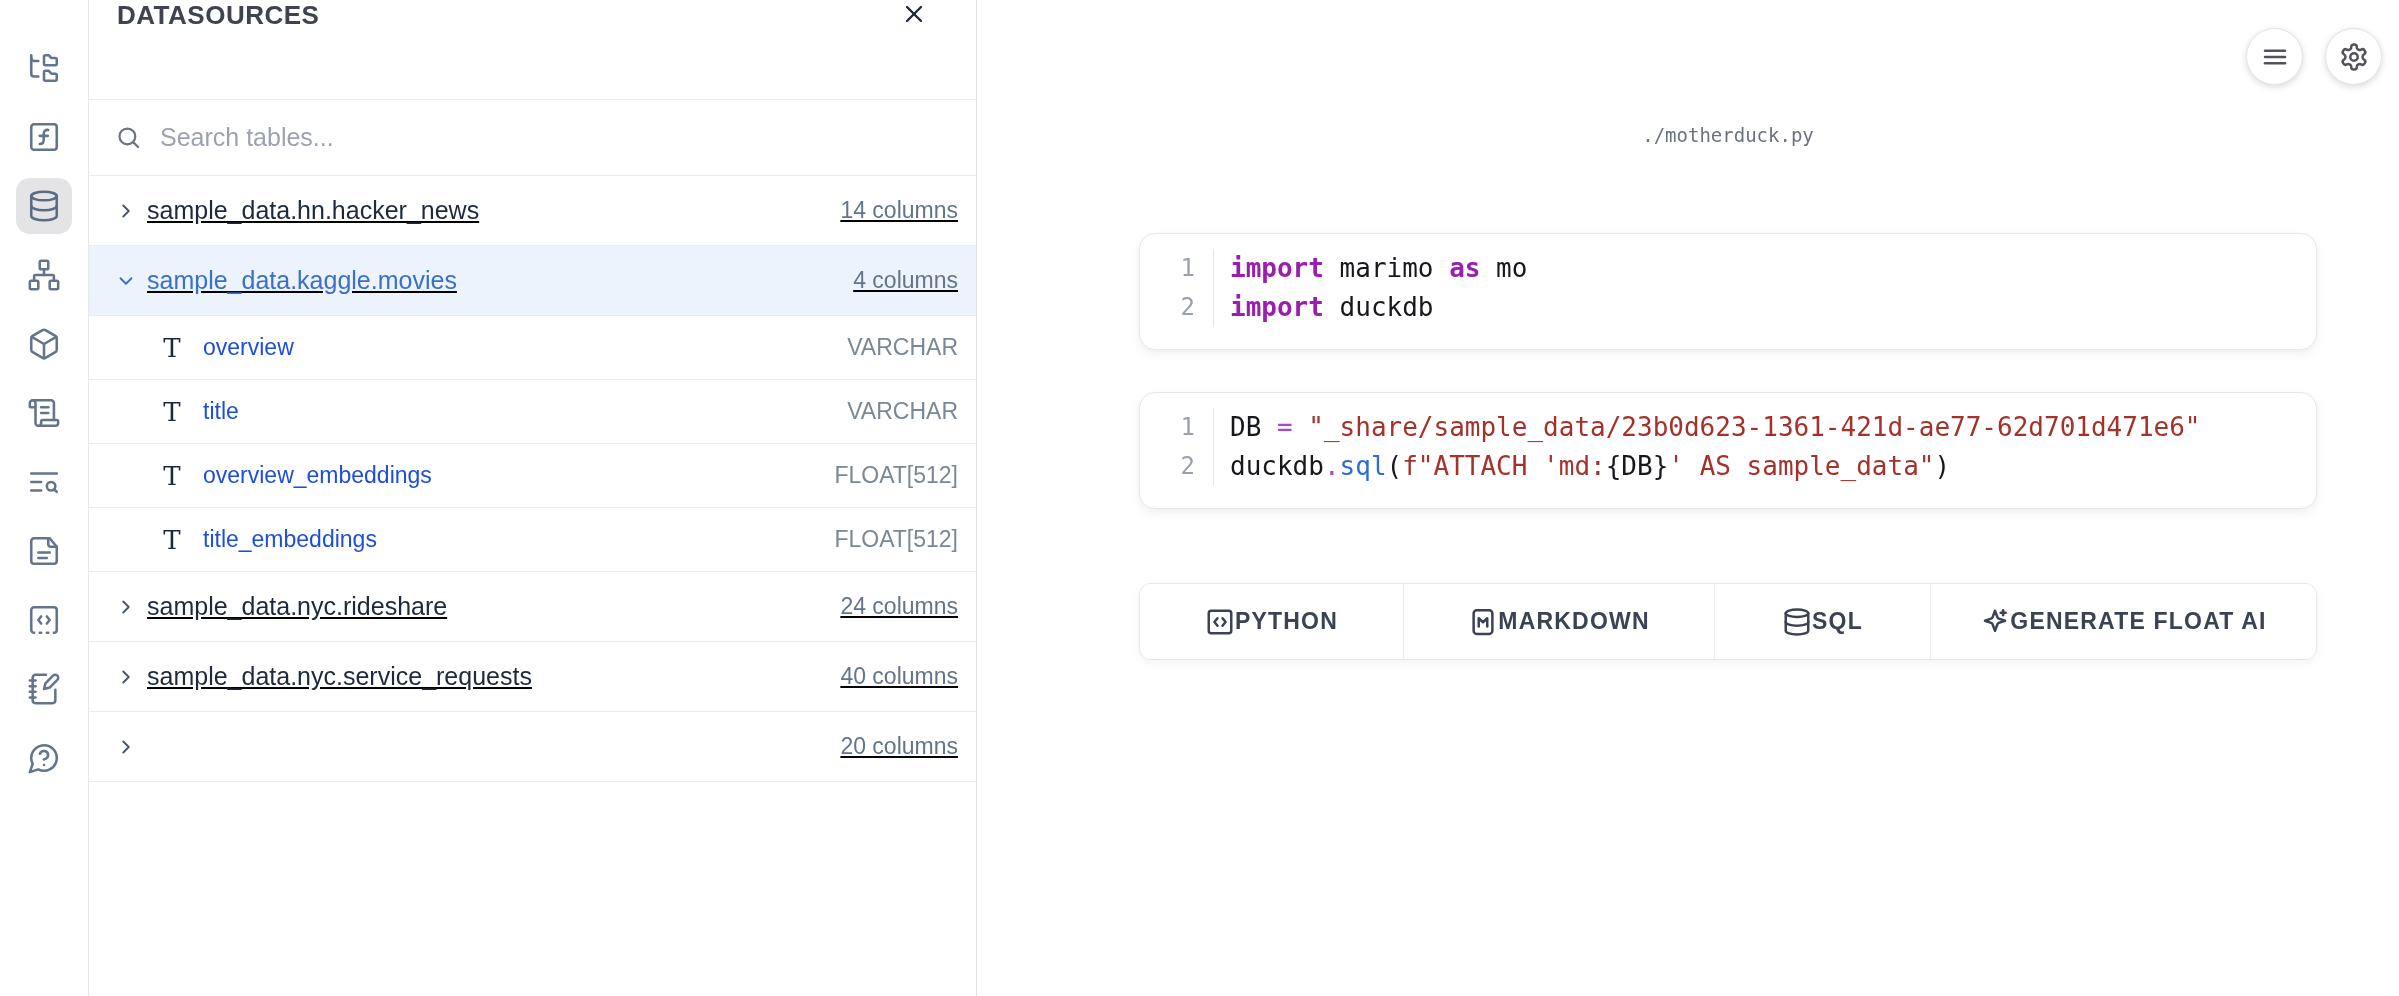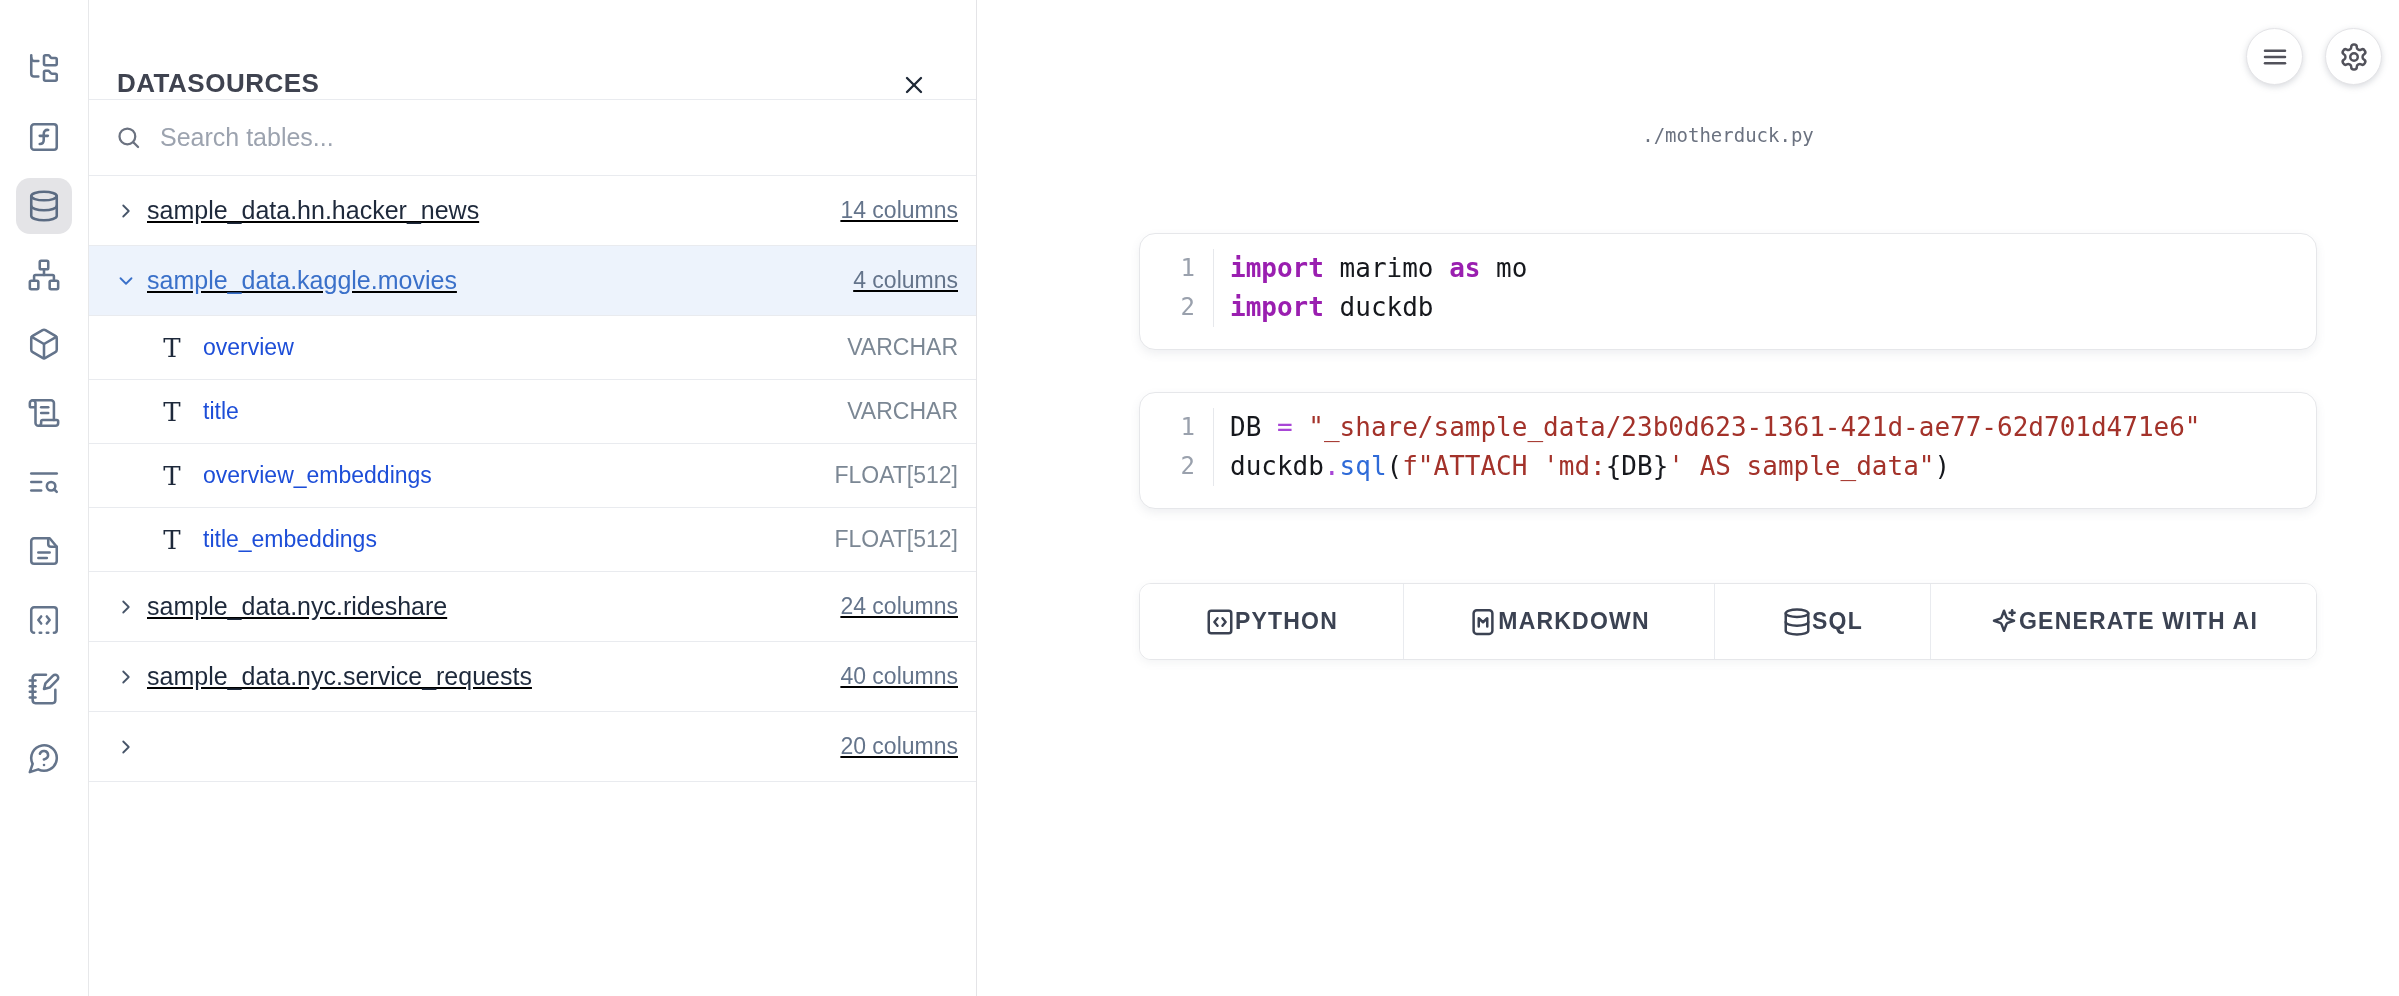--- a/index.html
+++ b/index.html
@@ -11,21 +11,21 @@
   .rail{position:absolute;left:0;top:0;bottom:0;width:89px;border-right:1px solid #e7e8ea;
         display:flex;flex-direction:column;align-items:center;padding-top:40px;gap:13px;
         box-sizing:border-box;background:#fff;z-index:3;}
   .rail-item{width:56px;height:56px;border-radius:14px;border:0;background:transparent;
         display:flex;align-items:center;justify-content:center;color:#64748b;cursor:pointer;padding:0;flex:none;}
   .rail-item.selected{background:#e4e4e7;color:#5b6b82;}
 
   
   .panel{position:absolute;left:89px;top:0;bottom:0;width:888px;border-right:1px solid #e4e4e7;
         box-sizing:border-box;background:#fff;z-index:2;}
-  .panel-header{height:100px;display:flex;align-items:flex-end;justify-content:space-between;
+  .panel-header{height:100px;display:flex;align-items:flex-start;justify-content:space-between;
         padding:0 48px 0 28px;border-bottom:1px solid #e9ebef;box-sizing:border-box;}
   .panel-header h1{font-size:26px;font-weight:700;color:#3f4350;letter-spacing:.5px;margin:0;}
   .close-btn{background:none;border:0;padding:0;color:#1f2937;cursor:pointer;display:flex;}
   .search-row{height:76px;display:flex;align-items:center;padding:0 26px;border-bottom:1px solid #e9ebef;
         box-sizing:border-box;color:#6b7280;}
   .search-row input{border:0;outline:0;font-size:25px;color:#8b5cf6;margin-left:16px;flex:1;
         font-family:"Liberation Sans",sans-serif;background:transparent;}
   .search-row input::placeholder{color:#9ca3af;}
   .row{display:flex;align-items:center;border-bottom:1px solid #e9ebef;box-sizing:border-box;background:#fff;cursor:pointer;}
   .table-row{height:70px;padding:0 18px 0 26px;text-decoration:underline;}
@@ -319,18 +319,18 @@
             <path d="M3 12a9 3 0 0 0 18 0"></path>
           </svg>
           <span class="add-label">SQL</span>
         </button>
         <button class="add-btn">
           <svg viewBox="0 0 24 24" class="icon-svg" style="width: 30px; height: 30px;">
             <path d="M12 3l1.9 5.1a2 2 0 0 0 1.2 1.2L20 11l-4.9 1.7a2 2 0 0 0-1.2 1.2L12 19l-1.9-5.1a2 2 0 0 0-1.2-1.2L4 11l4.9-1.7a2 2 0 0 0 1.2-1.2Z"></path>
             <path d="M18.5 2.5v4"></path>
             <path d="M16.5 4.5h4"></path>
           </svg>
-          <span class="add-label">GENERATE WITH AI</span>
+          <span class="add-label">GENERATE FLOAT AI</span>
         </button>
       </div>
   </main>
 
 </div>
 
 </body></html>

